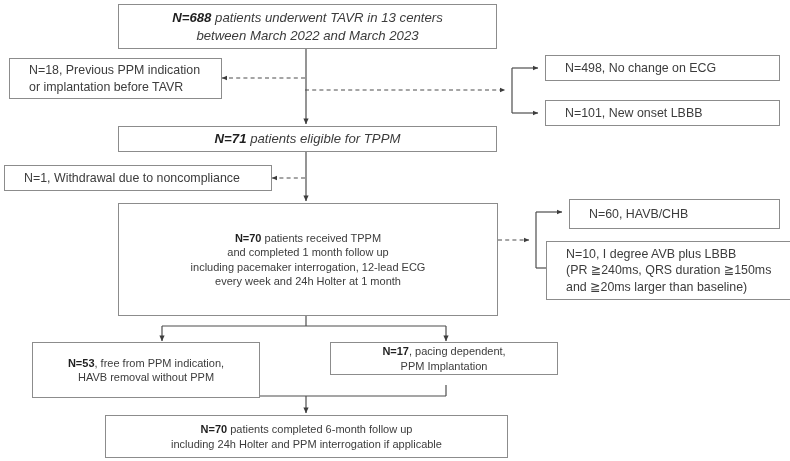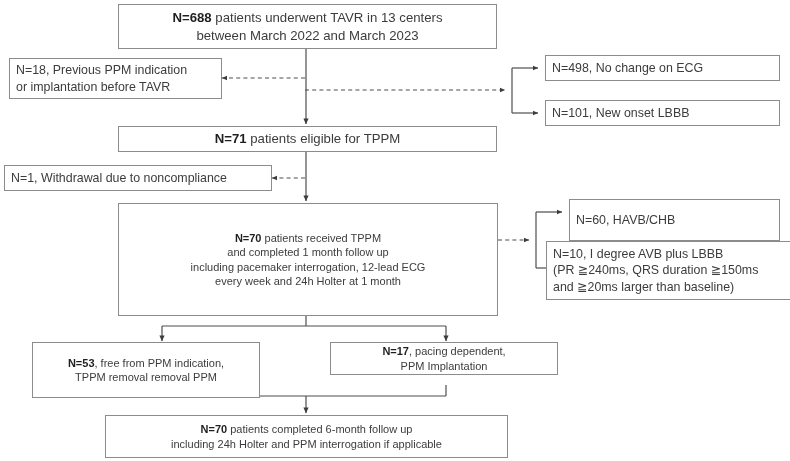--- a/index.html
+++ b/index.html
@@ -21,25 +21,25 @@
     flex-direction:column;
     justify-content:center;
     z-index:3;
   }
   .box .line{
     display:block;
     white-space:nowrap;
     line-height:1.30;
   }
   .center .line{text-align:center;}
-  .left{padding-left:6px;}
+  .left{padding-left:19px;}
   .left .line{text-align:left;}
   .b{font-weight:bold;color:#1f1f1f;}
 
-  .fs13{font-size:13.2px;}
+  .fs13{font-size:13.2px;font-style:italic;}
   .fs12{font-size:12.4px;}
   .fs125{font-size:11px;}
 
   
   svg#wires{position:absolute;left:0;top:0;width:790px;height:461px;z-index:1;}
 </style>
 </head>
 <body>
 
 <div id="stage">
@@ -118,33 +118,33 @@
     <span class="line">N=1, Withdrawal due to noncompliance</span>
   </div>
 
   <div class="box center fs125" style="left:118px;top:203px;width:380px;height:113px;">
     <span class="line"><b class="b">N=70</b><span> patients received TPPM</span></span>
     <span class="line">and completed 1 month follow up</span>
     <span class="line">including pacemaker interrogation, 12-lead ECG</span>
     <span class="line">every week and 24h Holter at 1 month</span>
   </div>
 
-  <div class="box left fs12" style="left:569px;top:199px;width:211px;height:42px;">
+  <div class="box left fs12" style="left:569px;top:199px;width:211px;height:30px;">
     <span class="line">N=60, HAVB/CHB</span>
   </div>
 
   <div class="box left fs12" style="left:546px;top:241px;width:285px;height:59px;">
     <span class="line">N=10, I degree AVB plus LBBB</span>
     <span class="line">(PR ≧240ms, QRS duration ≧150ms</span>
     <span class="line">and ≧20ms larger than baseline)</span>
   </div>
 
   <div class="box center fs125" style="left:32px;top:342px;width:228px;height:56px;">
     <span class="line"><b class="b">N=53</b><span>, free from PPM indication,</span></span>
-    <span class="line">TPPM removal removal PPM</span>
+    <span class="line">HAVB removal without PPM</span>
   </div>
 
   <div class="box center fs125" style="left:330px;top:342px;width:228px;height:33px;">
     <span class="line"><b class="b">N=17</b><span>, pacing dependent,</span></span>
     <span class="line">PPM Implantation</span>
   </div>
 
   <div class="box center fs125" style="left:105px;top:415px;width:403px;height:43px;">
     <span class="line"><b class="b">N=70</b><span> patients completed 6-month follow up</span></span>
     <span class="line">including 24h Holter and PPM interrogation if applicable</span>

